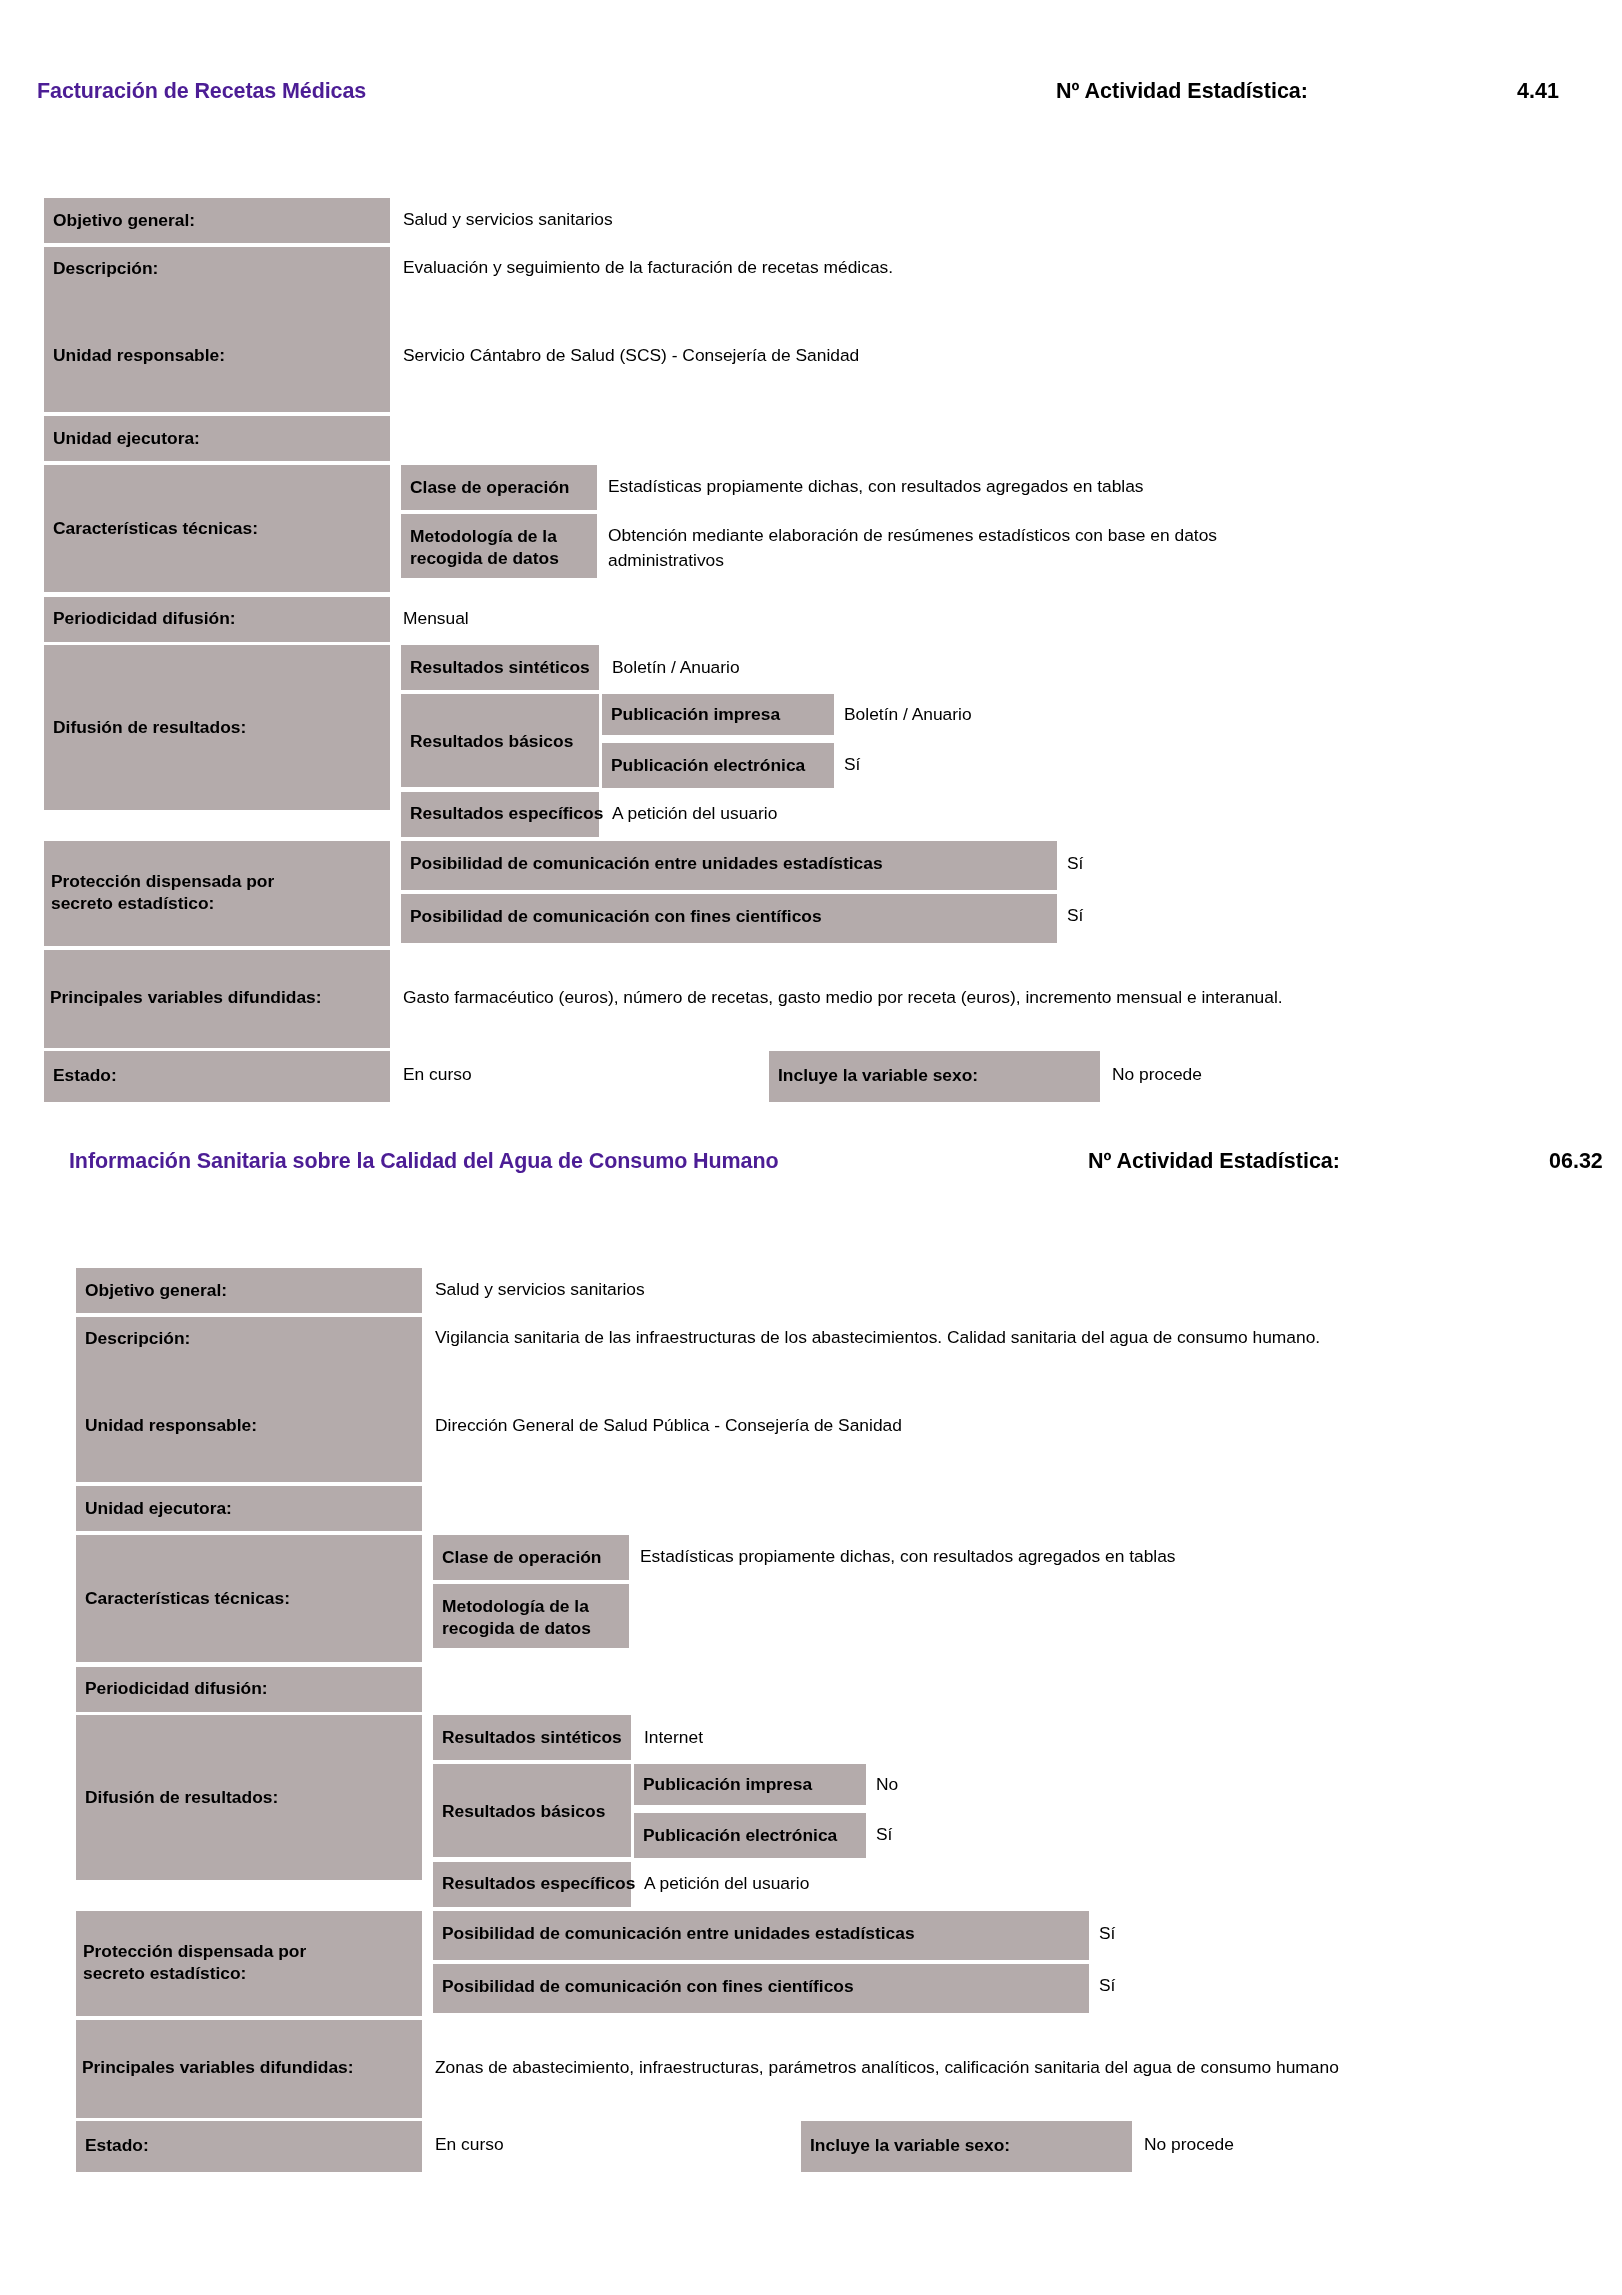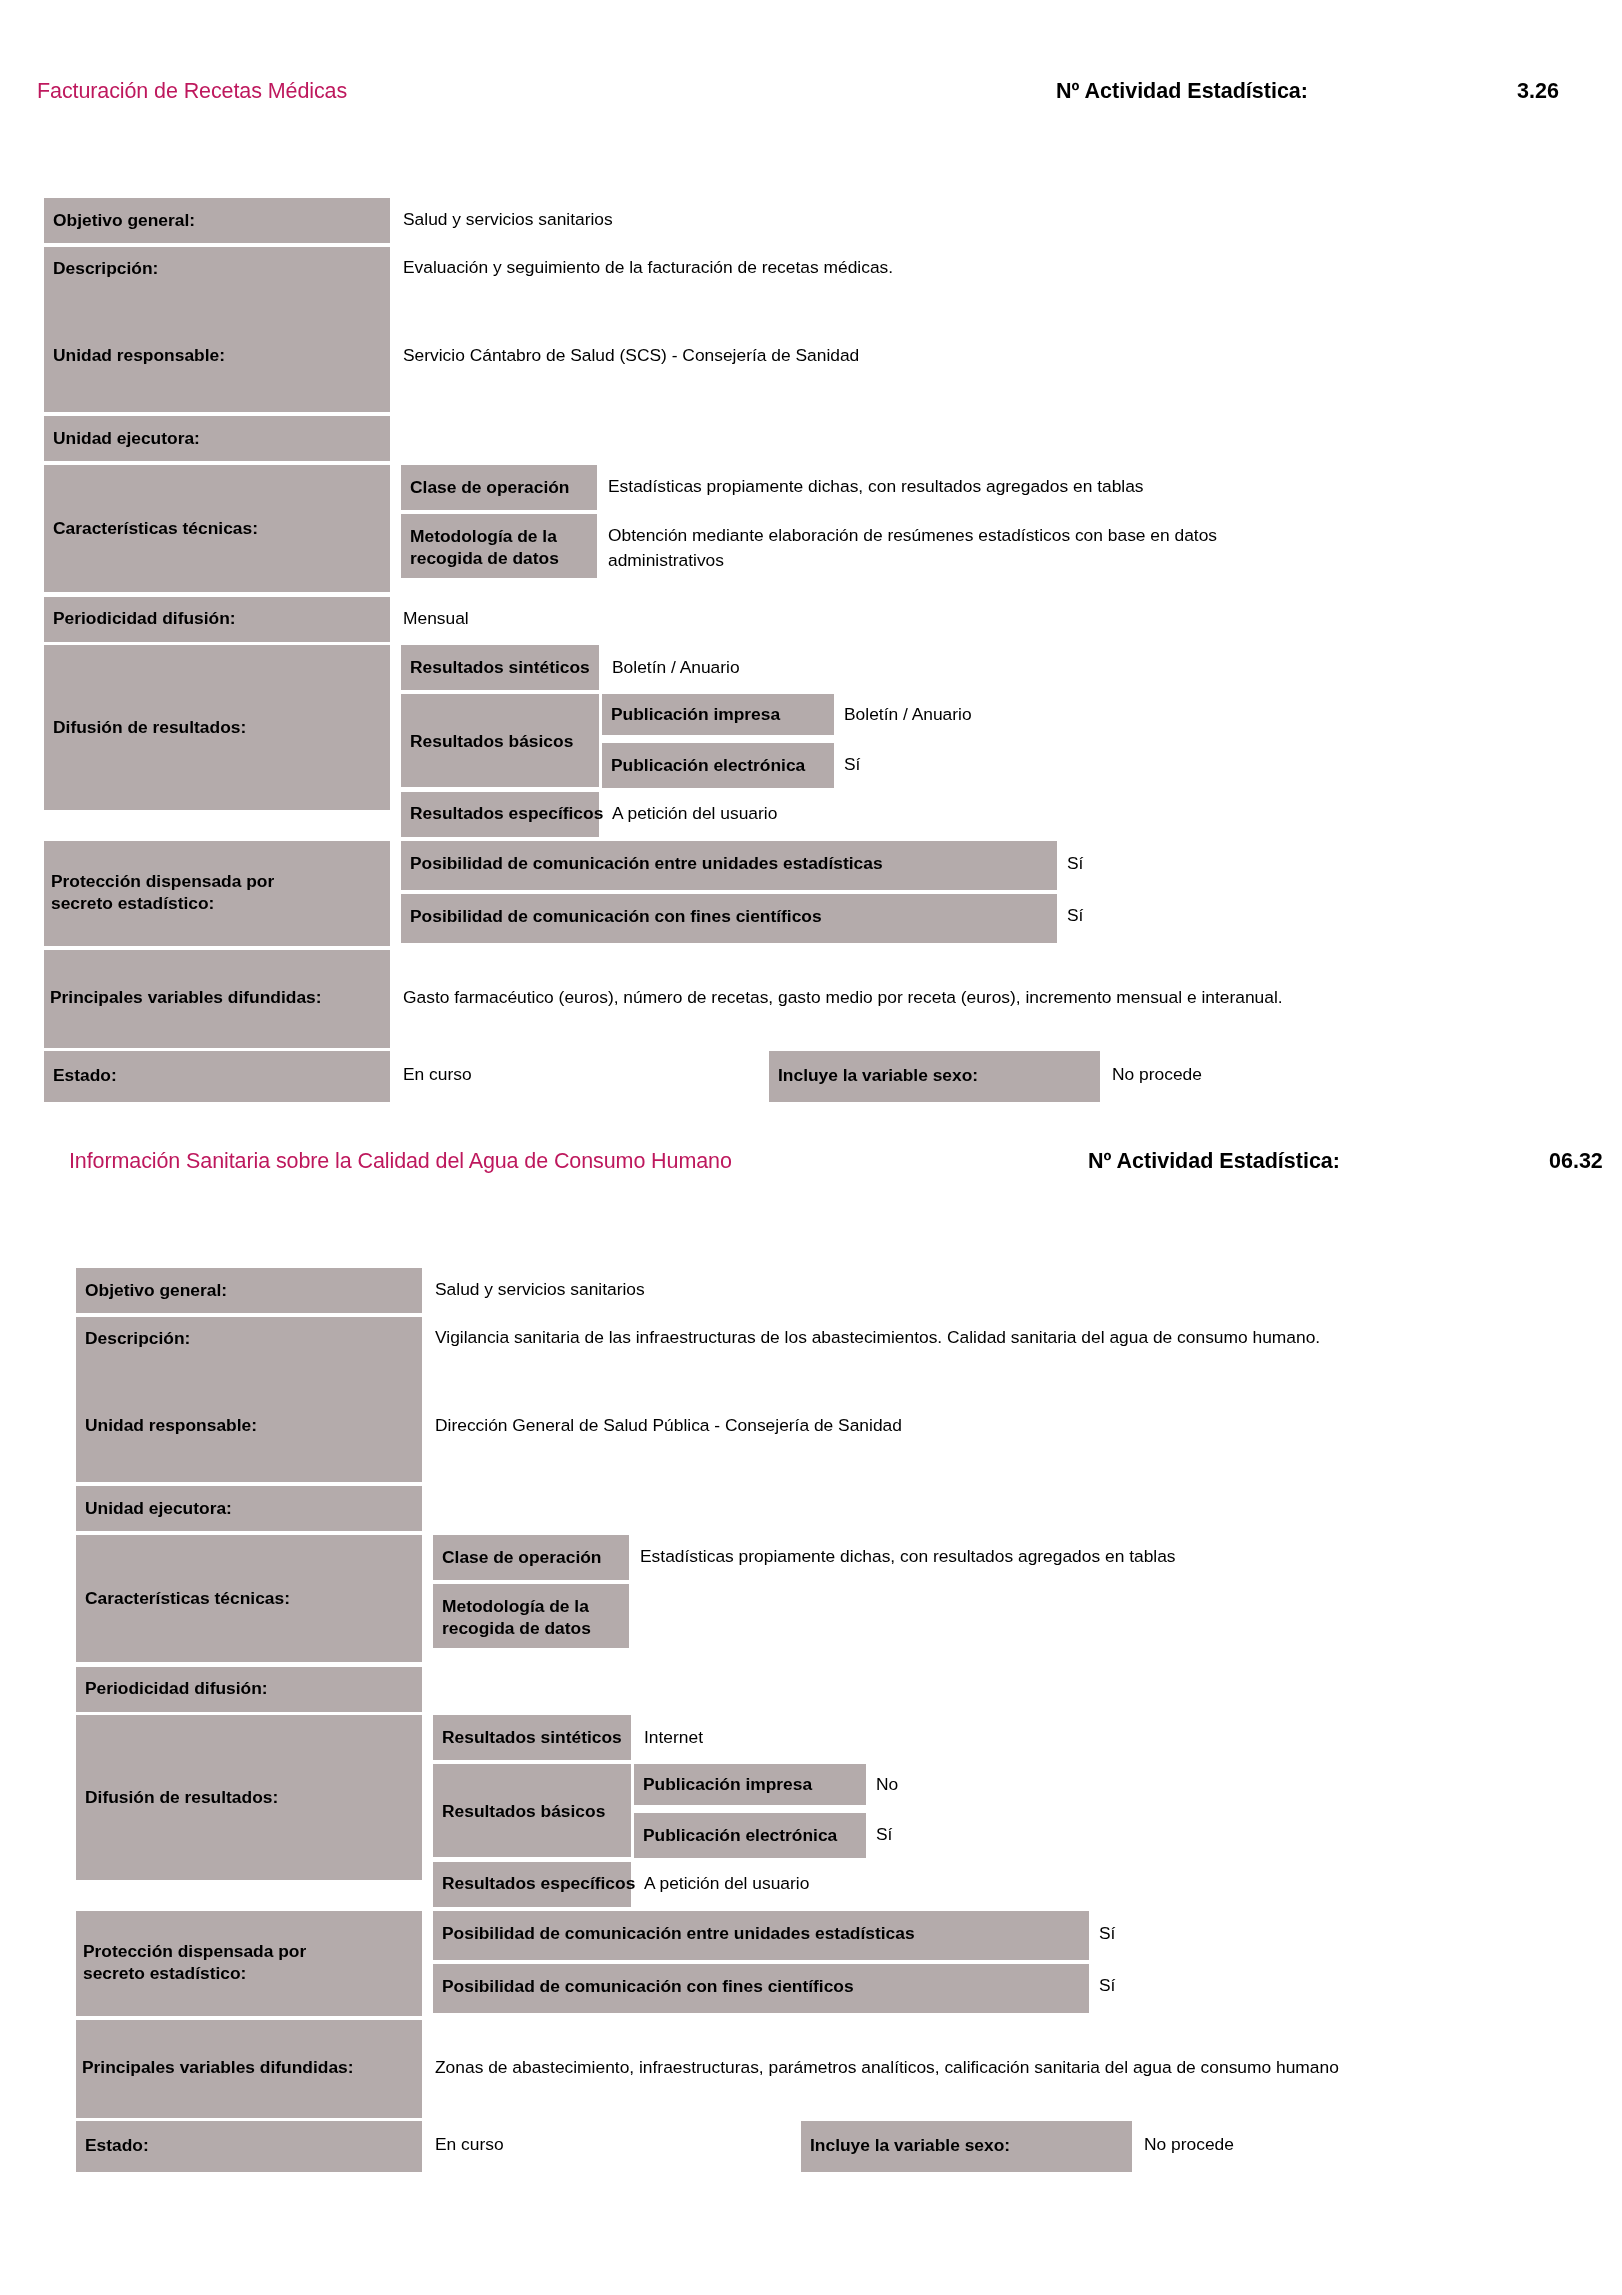--- a/index.html
+++ b/index.html
@@ -34,22 +34,22 @@
   .act-header {
     position: relative;
     height: 48px;
     width: 1622px;
   }
   .act-title {
     position: absolute;
     left: 37px;
     top: 0;
     font-size: 21.5px;
-    font-weight: normal;
-    color: #be185d;
+    font-weight: bold;
+    color: #4c1d95;
     white-space: nowrap;
     letter-spacing: -0.1px;
   }
   .act-num-label {
     position: absolute;
     left: 1056px;
     top: 0;
     font-size: 21.5px;
     font-weight: bold;
     color: #000000;
@@ -96,21 +96,21 @@
 </head>
 <body>
 
 <div class="page">
 
   <div class="activity" style="top:79px;">
 
     <div class="act-header">
       <div class="act-title">Facturación de Recetas Médicas</div>
       <div class="act-num-label">Nº Actividad Estadística:</div>
-      <div class="act-num-value">3.26</div>
+      <div class="act-num-value">4.41</div>
     </div>
 
     <div class="tbl" style="height:992px;">
 
       <div class="cellbox" style="left:44px; top:71px; width:346px; height:45px;"></div>
       <div class="lbl" style="left:53px; top:83px; width:331px;">Objetivo general:</div>
       <div class="val" style="left:403px; top:80px; width:1158px;">Salud y servicios sanitarios</div>
 
       <div class="cellbox" style="left:44px; top:120px; width:346px; height:165px;"></div>
       <div class="lbl" style="left:53px; top:131px; width:331px;">Descripción:</div>

